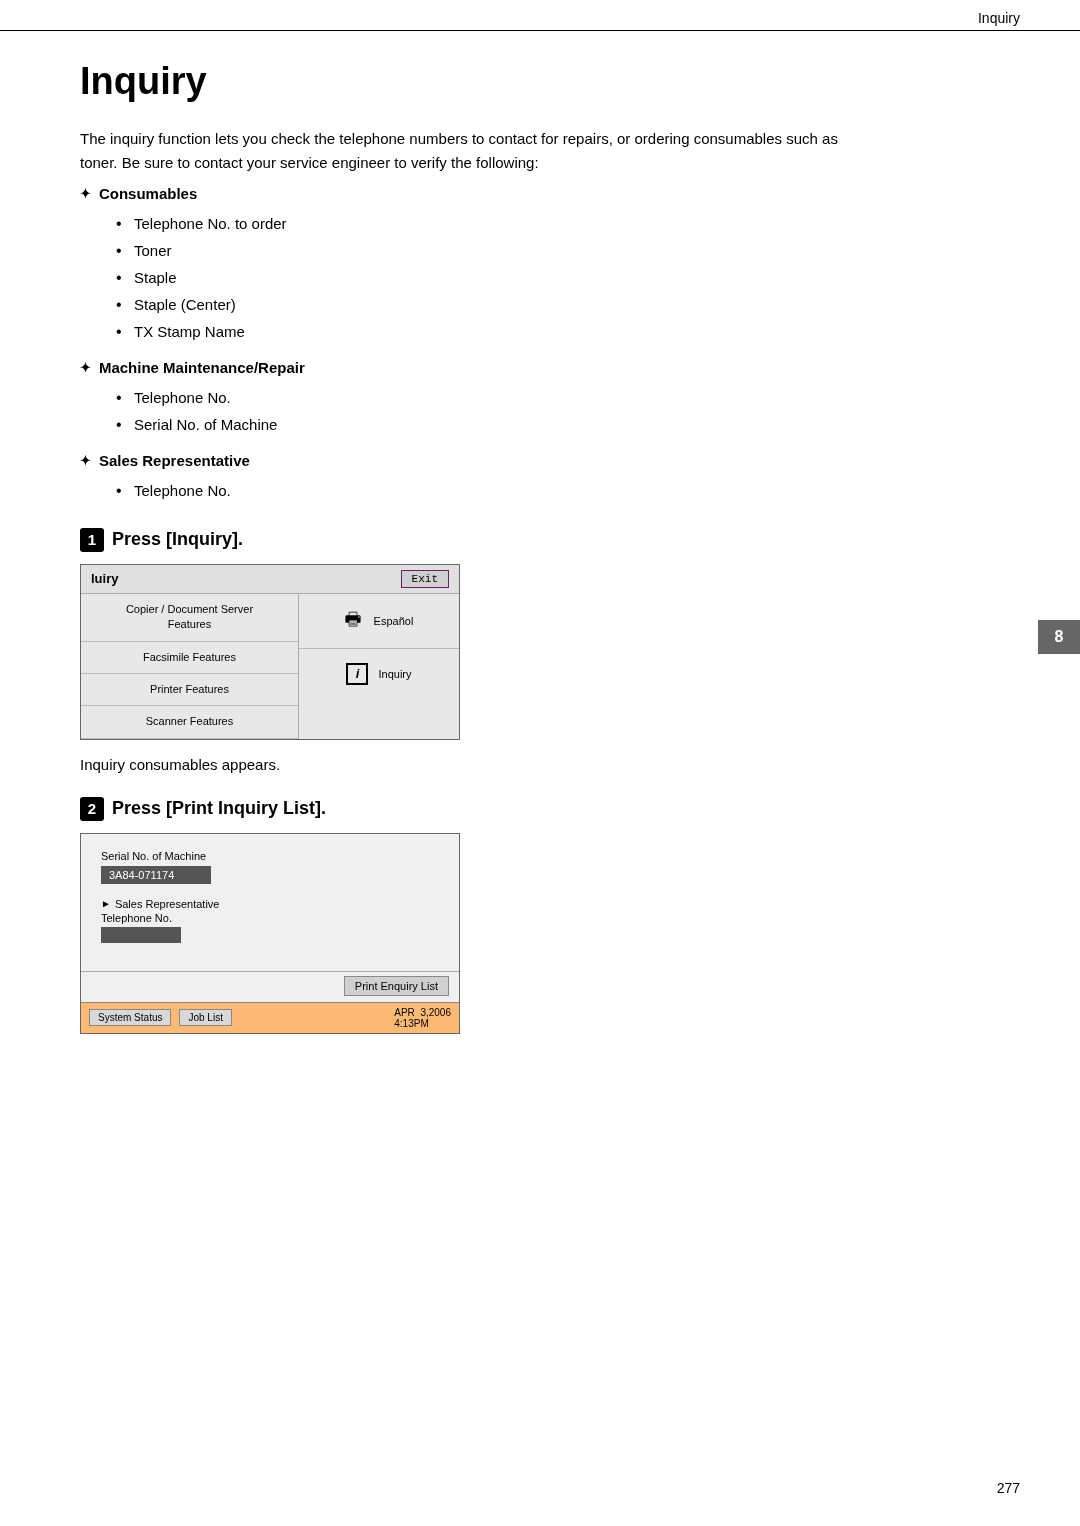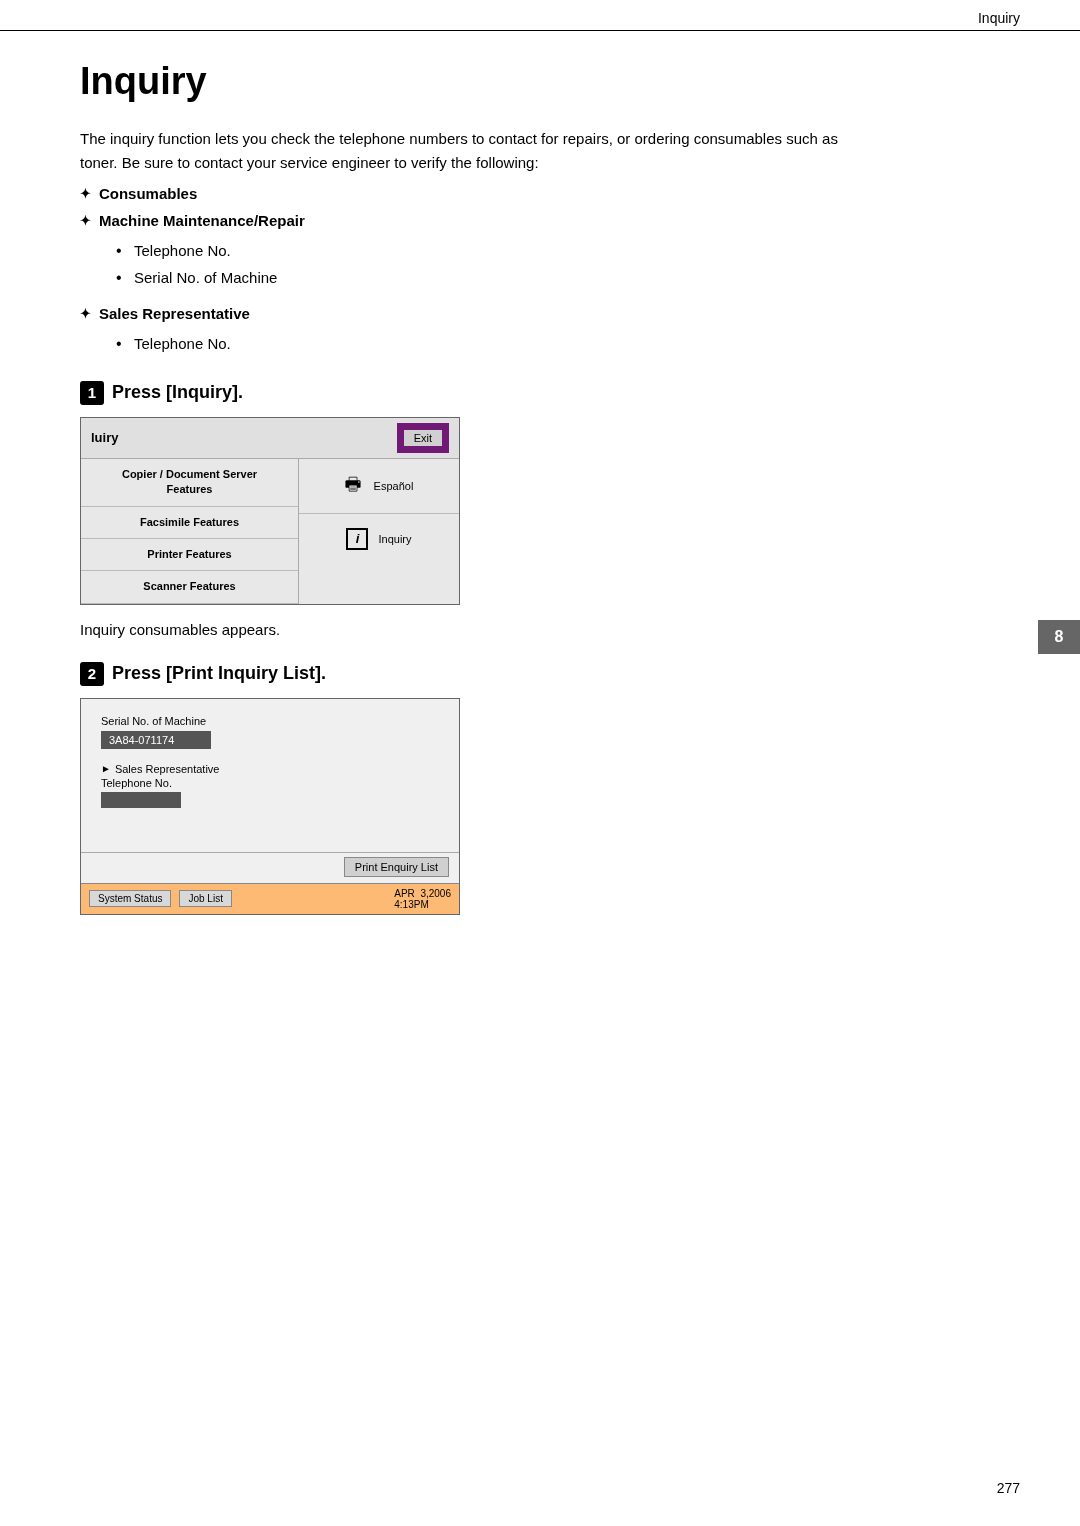--- a/index.html
+++ b/index.html
@@ -129,33 +129,33 @@
       padding: 5px 10px;
       background: #e0e0e0;
       border-bottom: 1px solid #aaa;
     }
     .screen1-title {
       font-size: 13px;
       font-weight: bold;
     }
     .screen1-exit-btn {
       background: #d0d0d0;
-      border: 7px solid #701a75;
+      border: 1px solid #701a75;
       padding: 2px 10px;
       font-size: 11px;
       cursor: pointer;
+      font-family: Liberation Mono, monospace;
     }
     .screen1-body {
       display: flex;
       background: #e8e8e8;
     }
     .screen1-left {
       flex: 1;
       border-right: 1px solid #aaa;
-      font-weight: bold;
     }
     .screen1-left-item {
       padding: 8px 10px;
       font-size: 11px;
       text-align: center;
       border-bottom: 1px solid #bbb;
       background: #e8e8e8;
       line-height: 1.4;
     }
     .screen1-right {
@@ -252,21 +252,21 @@
       display: inline-block;
       margin-bottom: 10px;
       min-width: 80px;
       height: 16px;
     }
     .screen2-bottom-bar {
       display: flex;
       justify-content: flex-end;
       padding: 4px 10px 6px 10px;
       border-top: 1px solid #aaa;
-      margin-top: 24px;
+      margin-top: 8px;
     }
     .screen2-print-btn {
       background: #d0d0d0;
       border: 1px solid #888;
       padding: 3px 10px;
       font-size: 11px;
       cursor: pointer;
     }
     .screen2-status-bar {
       display: flex;
@@ -325,20 +325,27 @@
   <div class="main-content">
 
     <h1 class="page-title">Inquiry</h1>
 
     <p class="intro-paragraph">The inquiry function lets you check the telephone numbers to contact for repairs, or ordering consumables such as toner. Be sure to contact your service engineer to verify the following:</p>
 
     <div class="section-header">
       <span class="diamond-bullet">✦</span>
       <span>Consumables</span>
     </div>
+    <ul class="bullet-list">
+      <li>Telephone No. to order</li>
+      <li>Toner</li>
+      <li>Staple</li>
+      <li>Staple (Center)</li>
+      <li>TX Stamp Name</li>
+    </ul>
 
     <div class="section-header">
       <span class="diamond-bullet">✦</span>
       <span>Machine Maintenance/Repair</span>
     </div>
     <ul class="bullet-list">
       <li>Telephone No.</li>
       <li>Serial No. of Machine</li>
     </ul>
 

